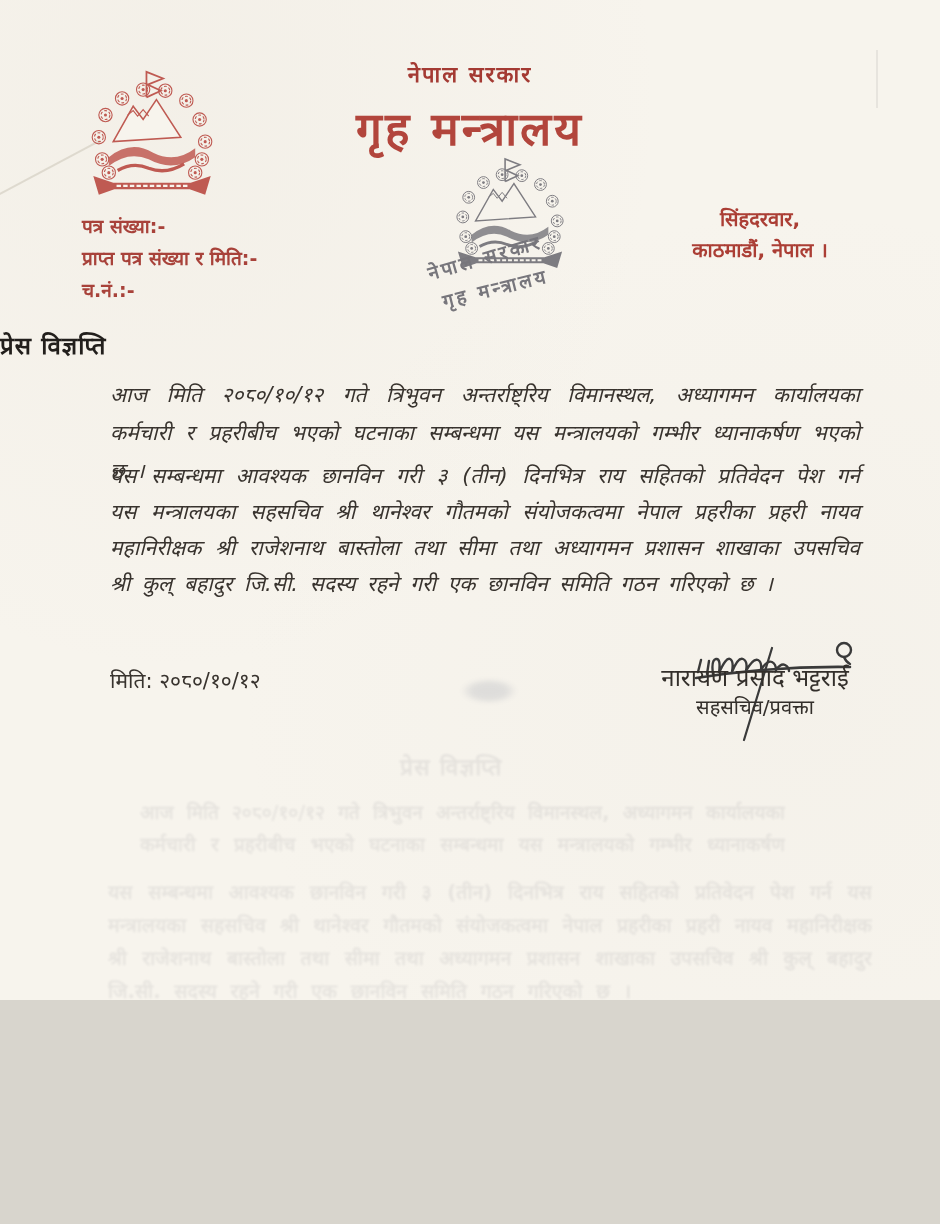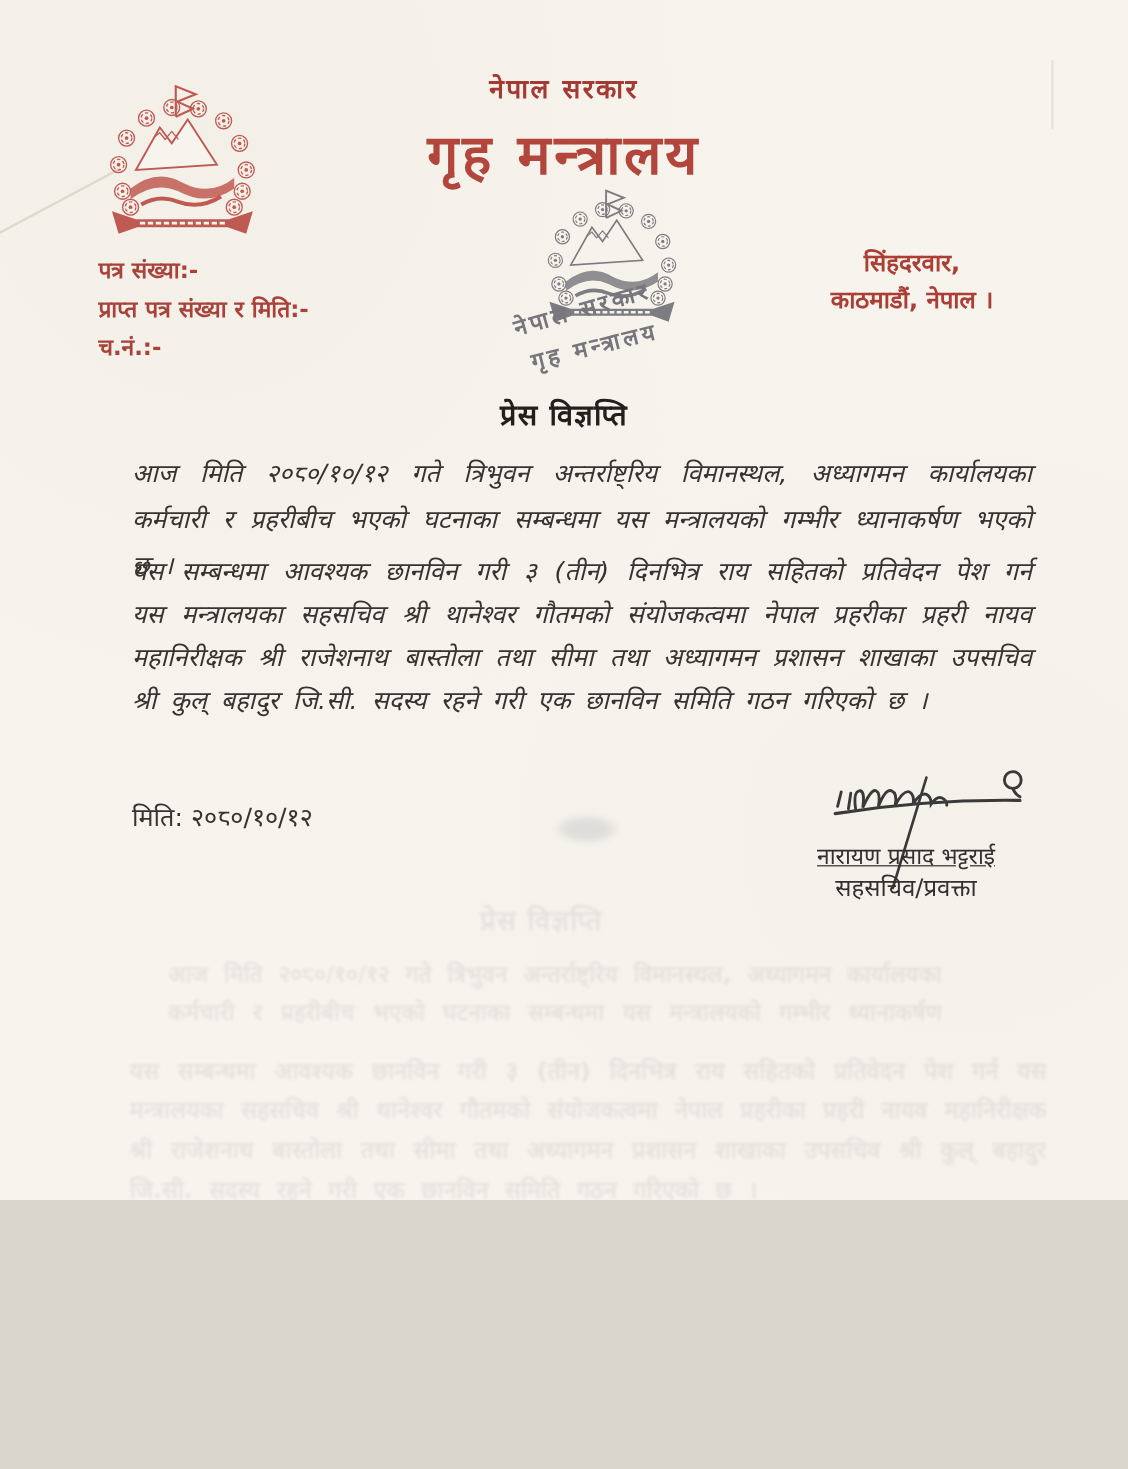--- a/index.html
+++ b/index.html
@@ -42,37 +42,37 @@
   }
   .stamp-line1{top:104px;left:12px;font-size:19px;transform:rotate(-16deg);transform-origin:left bottom;}
   .stamp-line2{top:132px;left:26px;font-size:19px;transform:rotate(-14deg);transform-origin:left bottom;}
   
   .ref-block{top:210px;left:82px;width:320px;font-size:19px;font-weight:bold;color:#a8423a;line-height:32px;}
   .ref-block .ref-item{white-space:nowrap;}
   .address-block{top:204px;left:640px;width:240px;text-align:center;
     font-size:20px;font-weight:bold;color:#ab3e35;line-height:31px;}
   
   .doc-title{
-    top:328px;left:0;width:100%;text-align:center;
+    top:328px;left:0;width:100%;text-align:left;
     font-size:24px;font-weight:600;color:#221f1c;letter-spacing:1px;
   }
   .para{
     left:110px;width:750px;
     font-size:21px;line-height:38px;
     text-align:justify;text-align-last:left;
     word-spacing:5px;color:#38332e;font-style:italic;
   }
   .para1{top:376px;}
   .para2{top:458px;line-height:36px;}
   .date-line{top:666px;left:110px;font-size:21px;color:#38332e;white-space:nowrap;}
   
   .sig-block{top:636px;left:640px;width:230px;text-align:center;}
   .sig-scribble{position:absolute;top:2px;left:52px;width:170px;height:48px;color:#3a3a3a;}
   .sig-stroke{position:absolute;top:10px;left:88px;width:60px;height:96px;color:#3a3a3a;}
-  .sig-name{position:relative;margin-top:64px;font-size:19px;color:#332f2b;white-space:nowrap;text-decoration:underline;}
+  .sig-name{position:relative;margin-top:24px;font-size:24px;color:#332f2b;white-space:nowrap;}
   .sig-designation{position:relative;margin-top:0;font-size:20px;color:#332f2b;}
   
   .ghost{color:#3c3c4c;opacity:.085;filter:blur(1.2px);font-weight:600;}
   .ghost-title{top:750px;left:400px;font-size:23px;letter-spacing:1px;}
   .ghost-para-1{top:796px;left:140px;width:645px;font-size:19px;line-height:32px;height:64px;
     overflow:hidden;text-align:justify;word-spacing:6px;}
   .ghost-para-2{top:876px;left:108px;width:764px;font-size:19.5px;line-height:33px;height:132px;
     overflow:hidden;text-align:justify;word-spacing:7px;}
   .crease{top:196px;left:-6px;width:120px;height:2px;background:#cfc9bd;opacity:.6;
     transform:rotate(-28deg);transform-origin:left center;}

